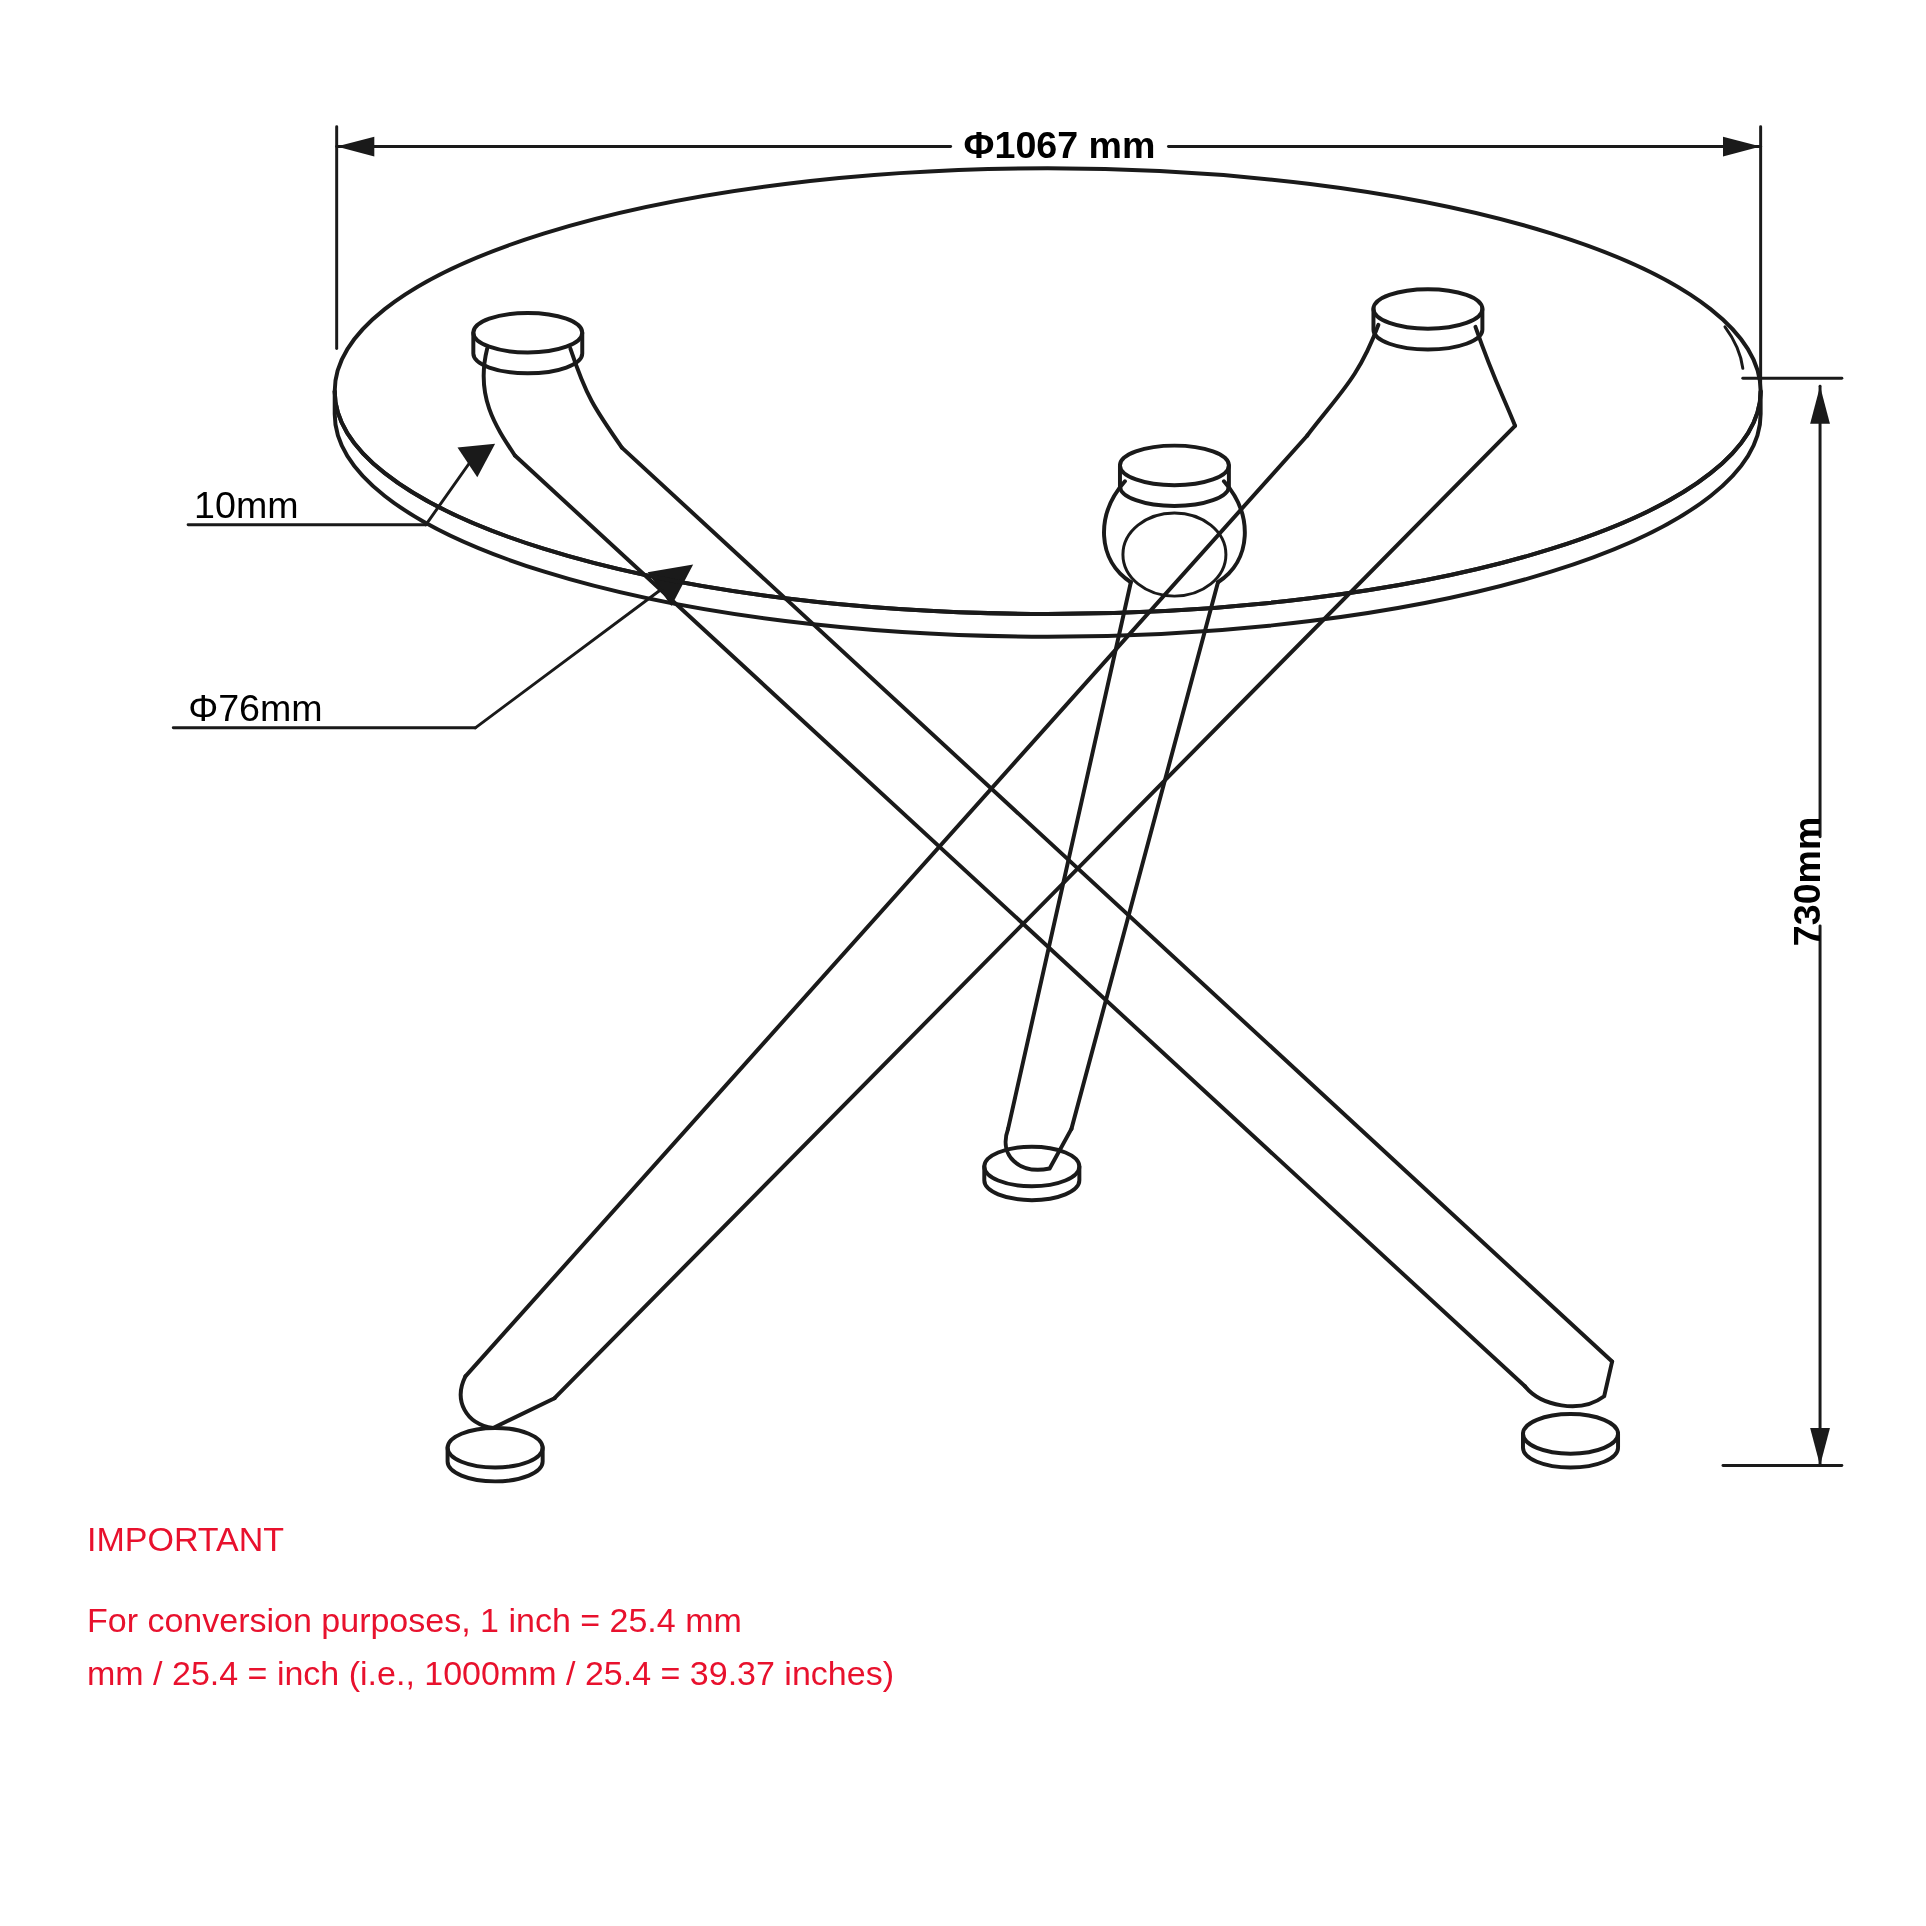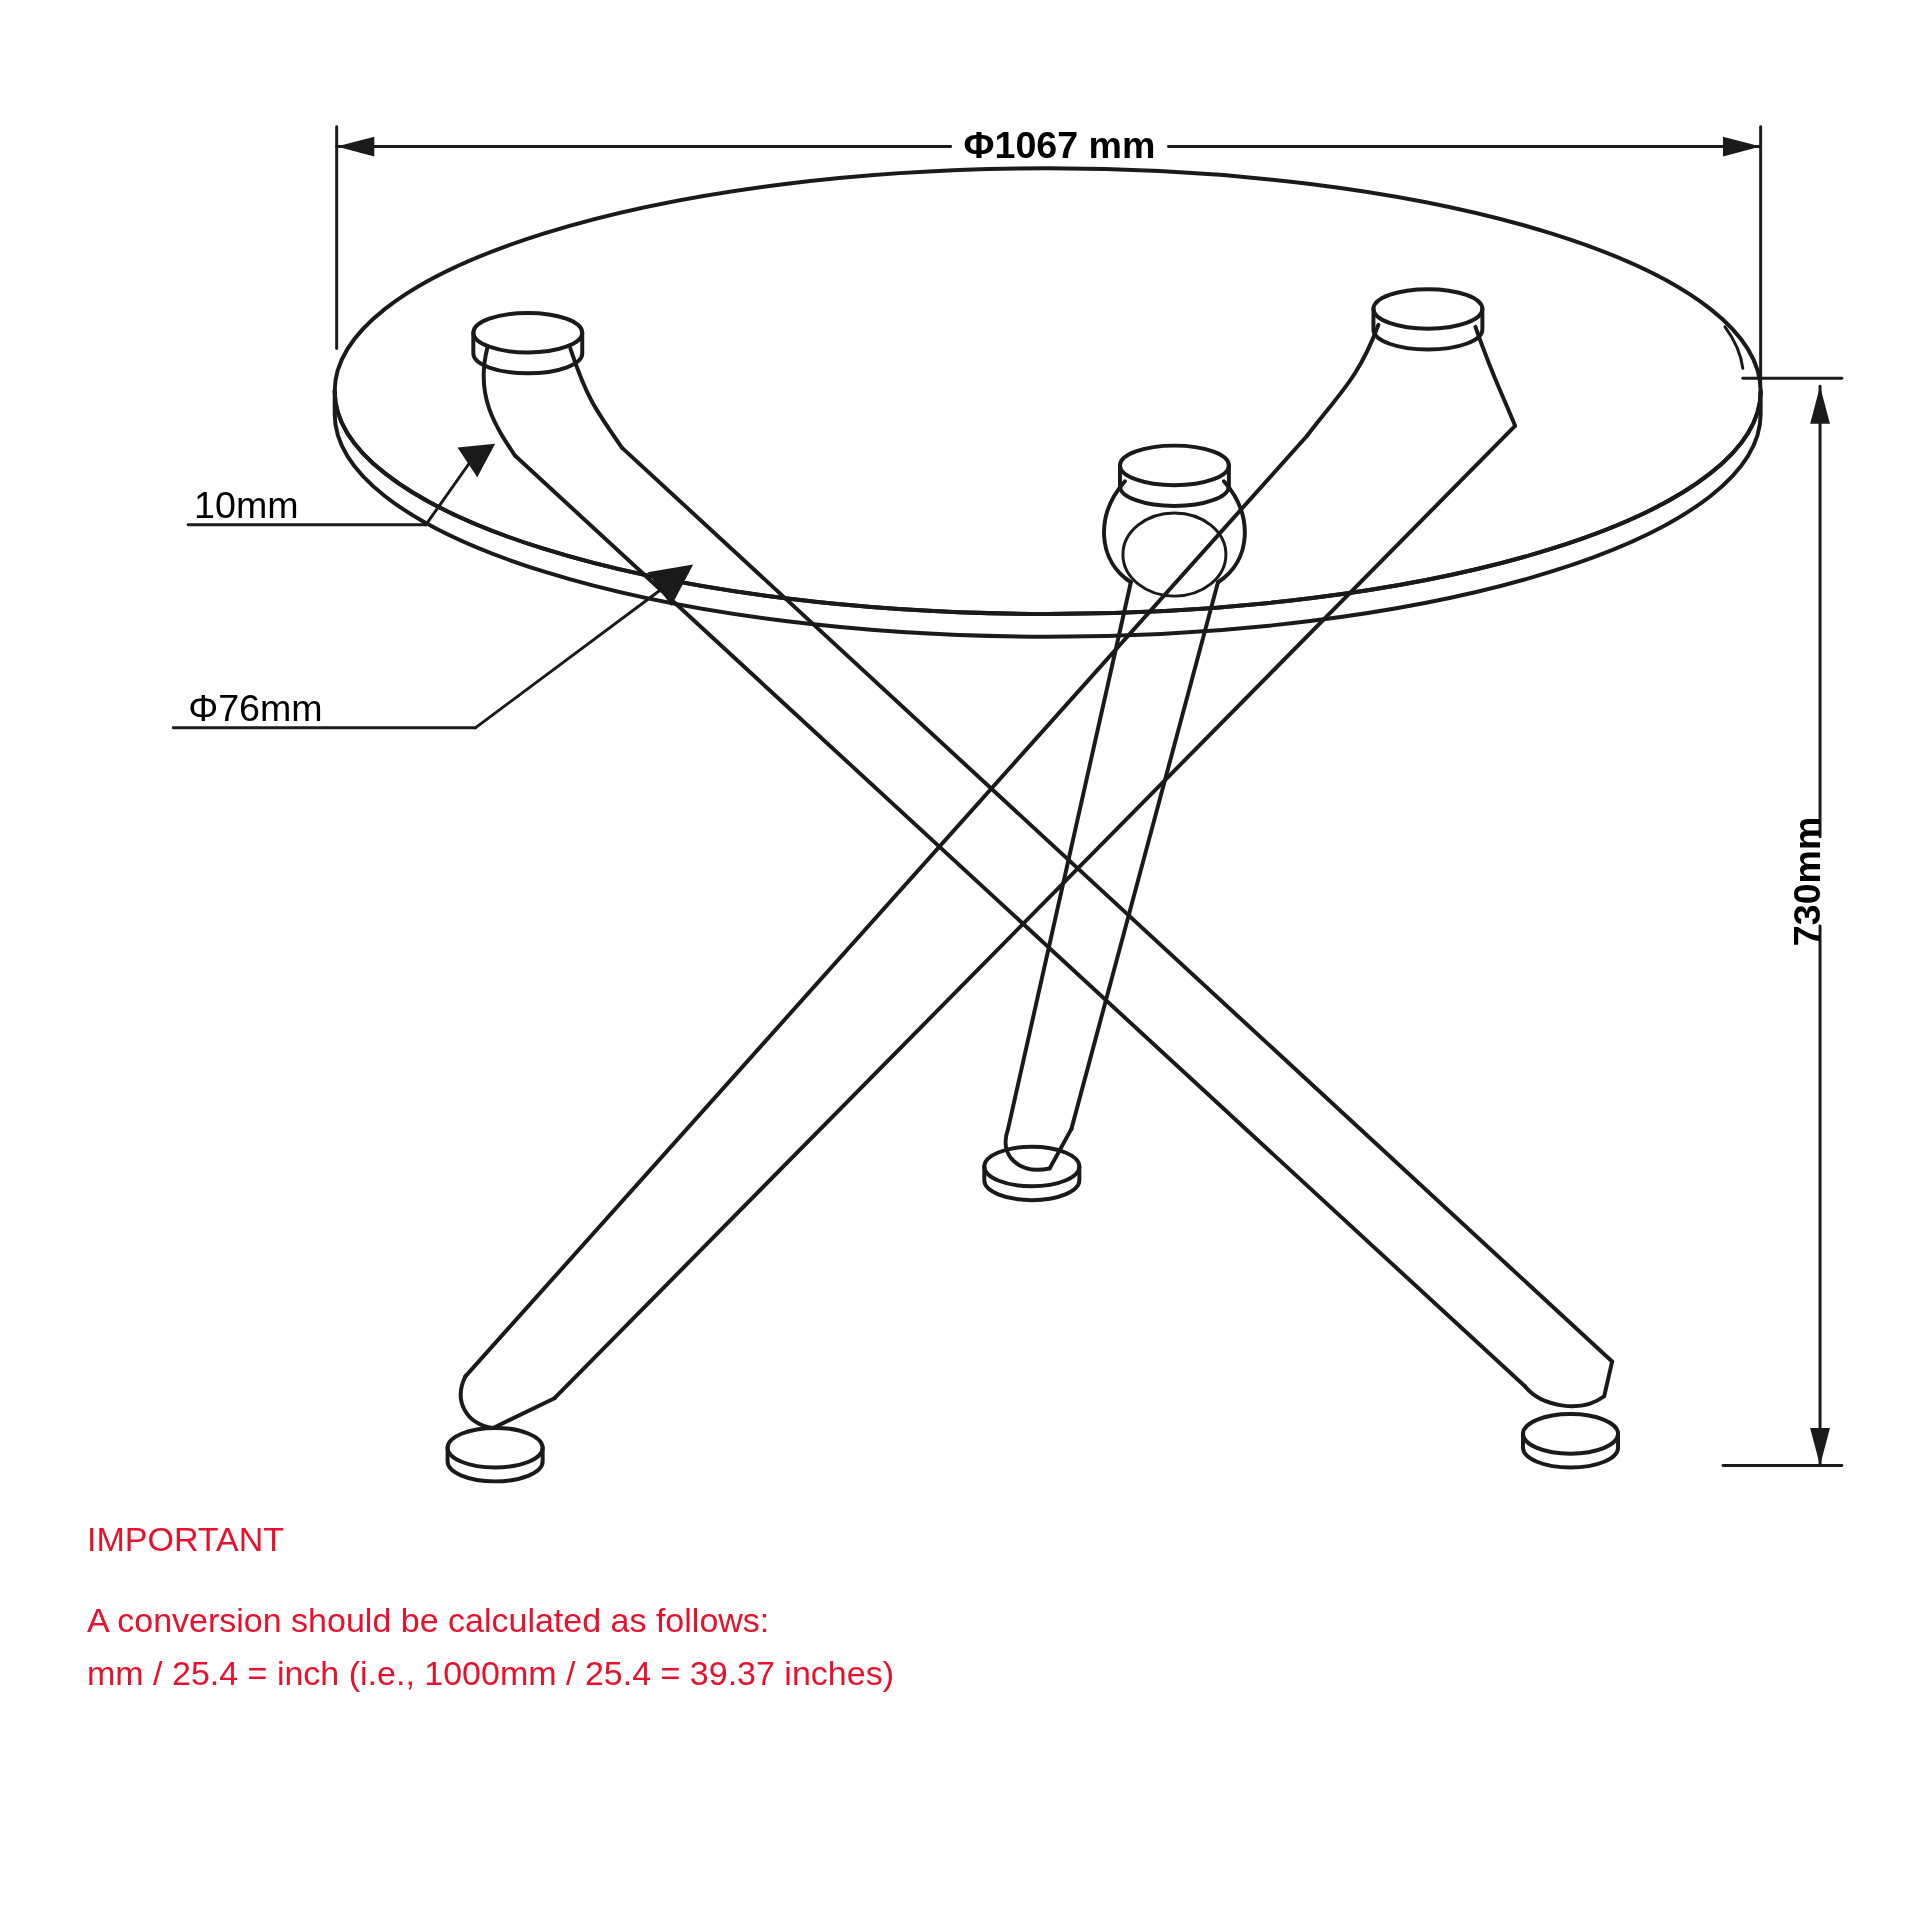--- a/index.html
+++ b/index.html
@@ -150,18 +150,18 @@
 
     <text class="dimtext" x="196" y="523" font-size="38">10mm</text>
 
     <text class="dimtext" x="190" y="728" font-size="38">Φ76mm</text>
 
     <text class="dimtext" x="1838" y="890" font-size="38" font-weight="bold" text-anchor="middle" transform="rotate(-90 1838 890)">730mm</text>
   </svg>
 
   <div class="notes">
     <div class="important">IMPORTANT</div>
-    <div class="line">A conversion should be calculated as follows:</div>
+    <div class="line">For conversion purposes, 1 inch = 25.4 mm</div>
     <div class="line">mm / 25.4 = inch (i.e., 1000mm / 25.4 = 39.37 inches)</div>
   </div>
 
 </div>
 
 
 </body></html>

